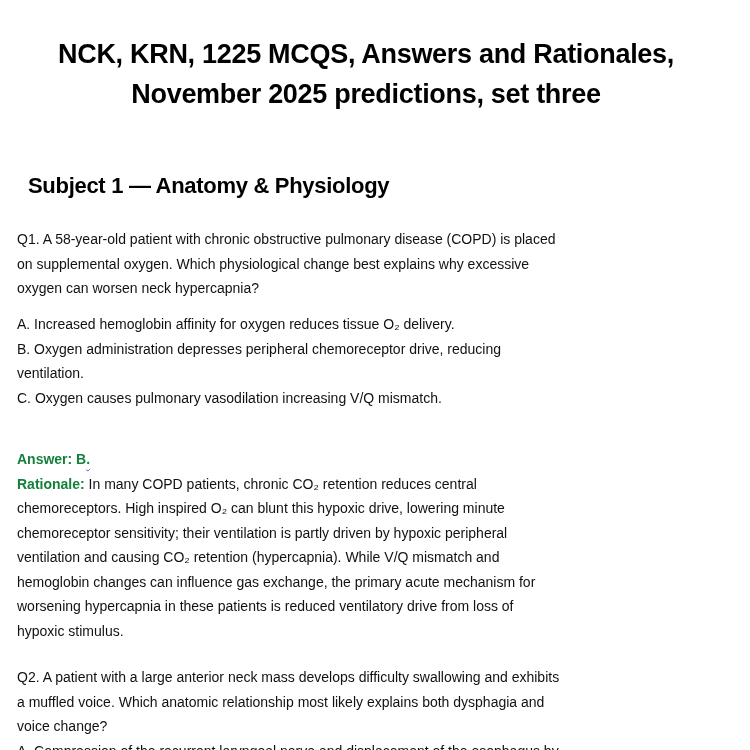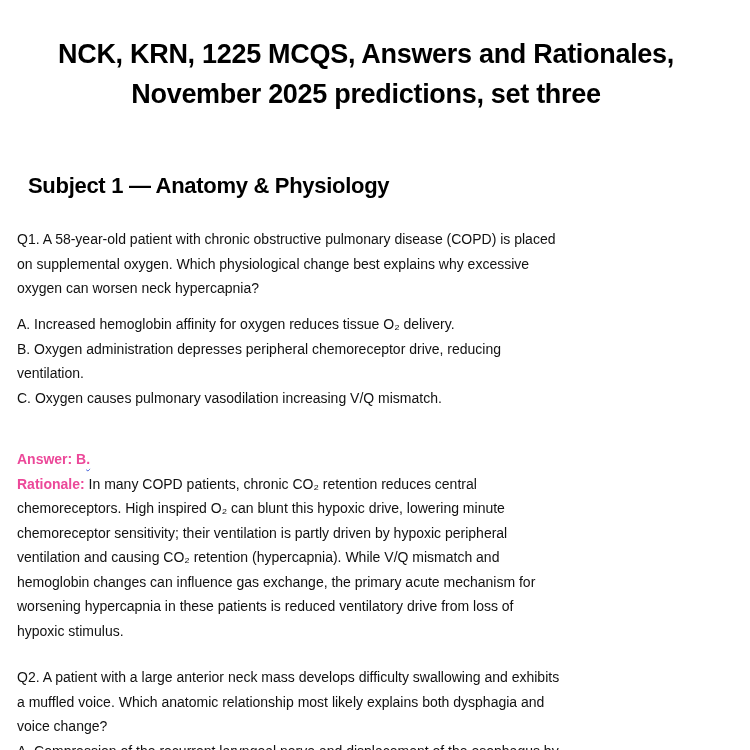--- a/index.html
+++ b/index.html
@@ -17,21 +17,21 @@
     position: absolute; left: 28px; top: 168px;
     font-family: "Liberation Sans", sans-serif; font-weight: bold;
     font-size: 22px; line-height: 36px; letter-spacing: -0.3px;
   }
   .para {
     position: absolute; left: 17px; width: 725px;
     font-family: "Liberation Sans", sans-serif; font-size: 14px;
     line-height: 24.5px; color: #111;
   }
   .line { display: block; white-space: nowrap; }
-  b { font-weight: bold; color: #ec4899; }
+  b { font-weight: bold; color: #15803d; }
   .squiggle {
     text-decoration: underline wavy #3b5bd6; text-decoration-thickness: 1px;
     text-underline-offset: 3px;
   }
 </style>
 </head>
 <body>
 
 <div class="page">
 

